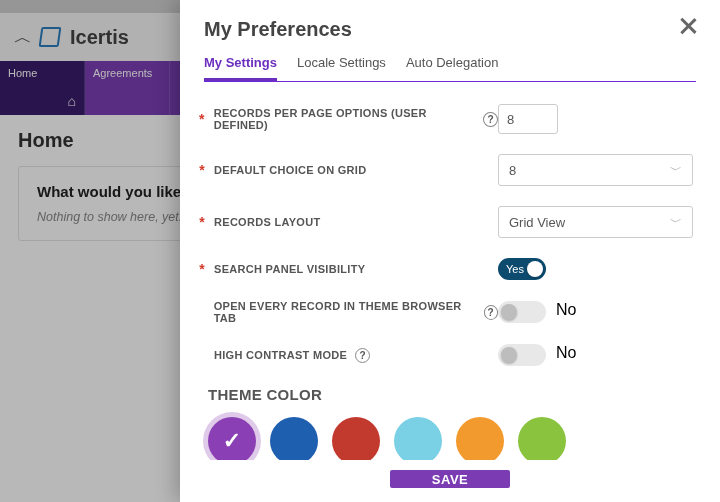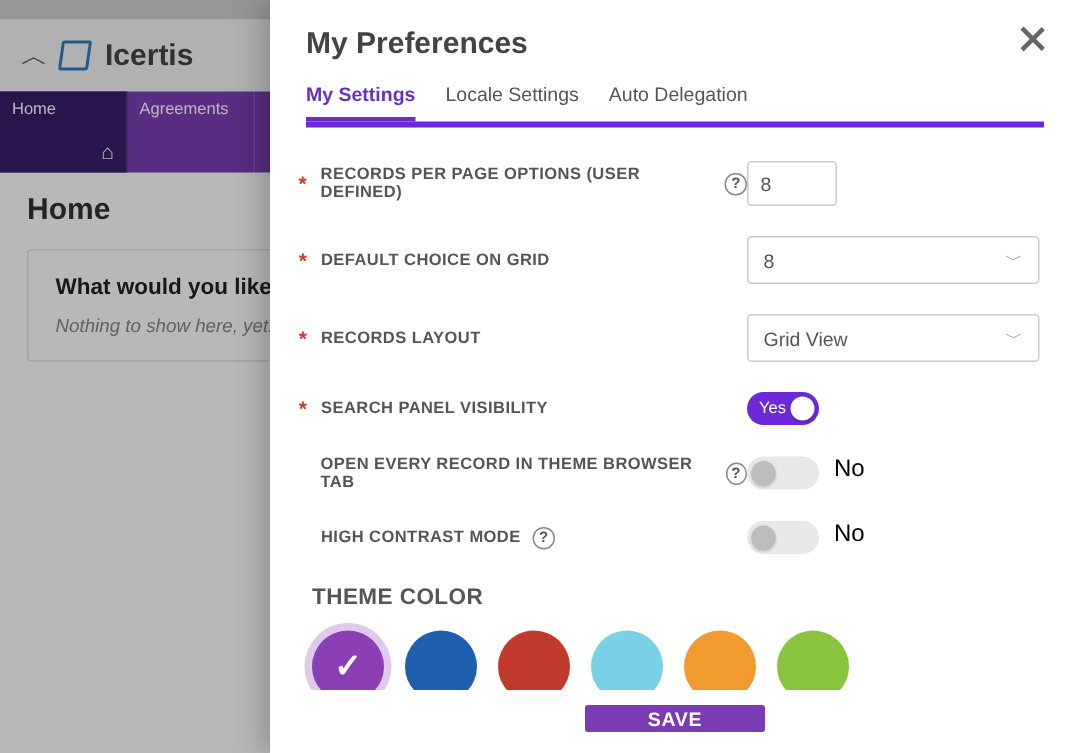--- a/index.html
+++ b/index.html
@@ -25,38 +25,38 @@
 
   
   .modal { position:absolute; top:0; right:0; bottom:0; width: 540px; background:#fff; box-shadow: -4px 0 20px rgba(0,0,0,.25); display:flex; flex-direction:column; }
   .modal-head { padding: 18px 24px 0 24px; position: relative; }
   .modal-title { font-size: 20px; font-weight: 600; color:#444; }
   .close { position:absolute; top:16px; right:22px; width:20px; height:20px; cursor:pointer; }
   .close::before, .close::after { content:""; position:absolute; left:9px; top:0; width:2.5px; height:20px; background:#666; }
   .close::before { transform: rotate(45deg); }
   .close::after  { transform: rotate(-45deg); }
 
-  .tabs { display:flex; gap:20px; margin-top:14px; border-bottom:4px solid #6d28d9; padding: 0 0 0 0; }
+  .tabs { display:flex; gap:20px; margin-top:14px; border-bottom:1px solid #6d28d9; padding: 0 0 0 0; }
   .tab { font-size:13px; color:#555; padding-bottom:8px; cursor:pointer; }
   .tab.active { color:#6b2fbf; font-weight:600; border-bottom:3px solid #6b2fbf; }
 
   .modal-body { flex:1; overflow:auto; padding: 22px 26px 10px 18px; }
   .row { display:flex; align-items:center; margin-bottom: 20px; }
   .lbl { width: 300px; display:flex; align-items:center; gap:8px; font-size:11px; letter-spacing:.3px; color:#555; font-weight:600; }
   .req { color:#d23a2a; font-size:14px; width:8px; text-align:center; }
   .req-spacer { width:8px; display:inline-block; }
   .help { width:15px; height:15px; border:1px solid #888; border-radius:50%; display:inline-flex; align-items:center; justify-content:center; font-size:10px; color:#555; cursor:pointer; }
   .ctrl { flex:1; }
   .input-s { width:60px; height:30px; border:1px solid #ccc; border-radius:3px; padding:0 8px; font-size:13px; color:#555;}
   .select { width:195px; height:32px; border:1px solid #ccc; border-radius:3px; padding:0 10px; font-size:13px; color:#555; display:flex; align-items:center; justify-content:space-between; cursor:pointer; background:#fff;}
   .select .caret { color:#aaa; font-size:12px; }
 
   .toggle { width:48px; height:22px; border-radius:11px; background:#e8e8e8; display:flex; align-items:center; position:relative; cursor:pointer; }
   .toggle .knob { width:16px; height:16px; border-radius:50%; background:#bdbdbd; margin-left:3px; box-shadow:0 1px 2px rgba(0,0,0,.25); }
-  .toggle.on { background:#6d28d9; justify-content:flex-end; }
+  .toggle.on { background:#0c4a6e; justify-content:flex-end; }
   .toggle.on .knob { background:#fff; margin:0 3px 0 0; }
   .toggle.on .txt-on { position:absolute; left:8px; color:#fff; font-size:11px; }
   .toggle-wrap { display:flex; align-items:flex-start; gap:10px; }
 
   .section-hdr { font-size:15px; letter-spacing:.3px; color:#555; font-weight:600; margin: 6px 0 14px 10px; }
   .swatches { display:flex; gap:14px; padding-left:10px; }
   .swatch { width:48px; height:48px; border-radius:50%; cursor:pointer; display:flex; align-items:center; justify-content:center; }
   .swatch.selected { box-shadow: 0 0 0 5px rgba(139,63,181,0.28); }
   .check { color:#fff; font-size:22px; font-weight:bold; }
 

